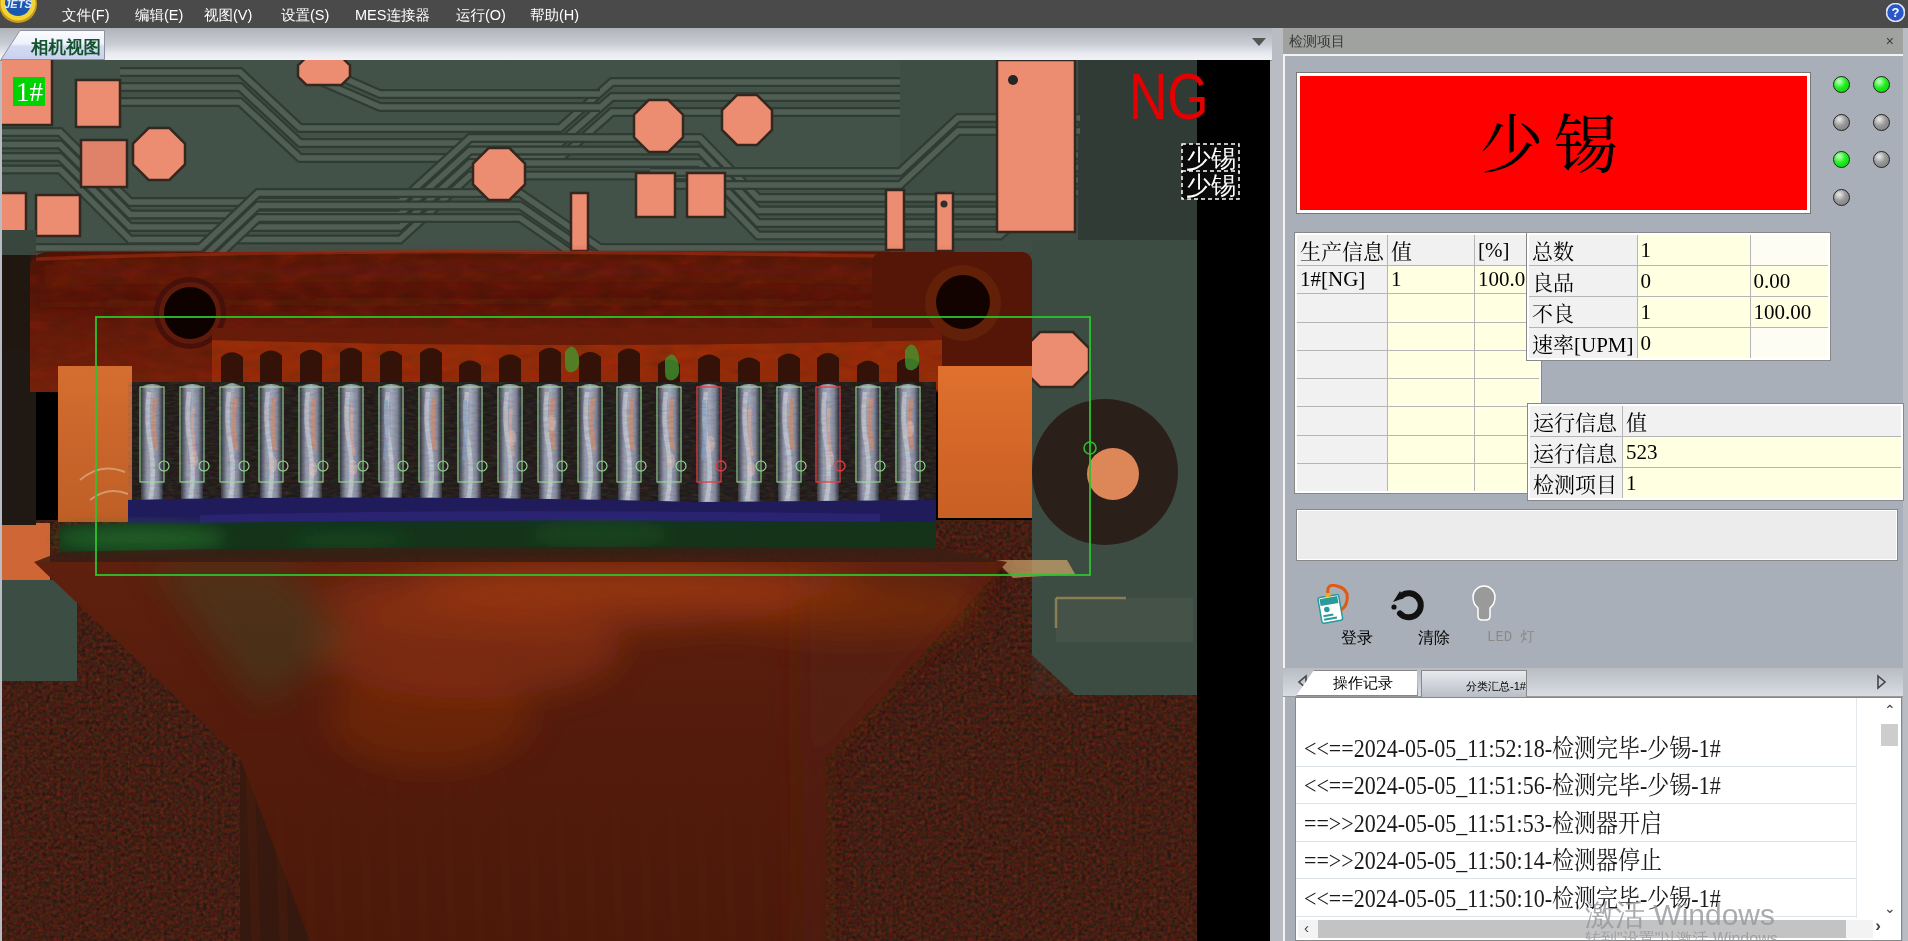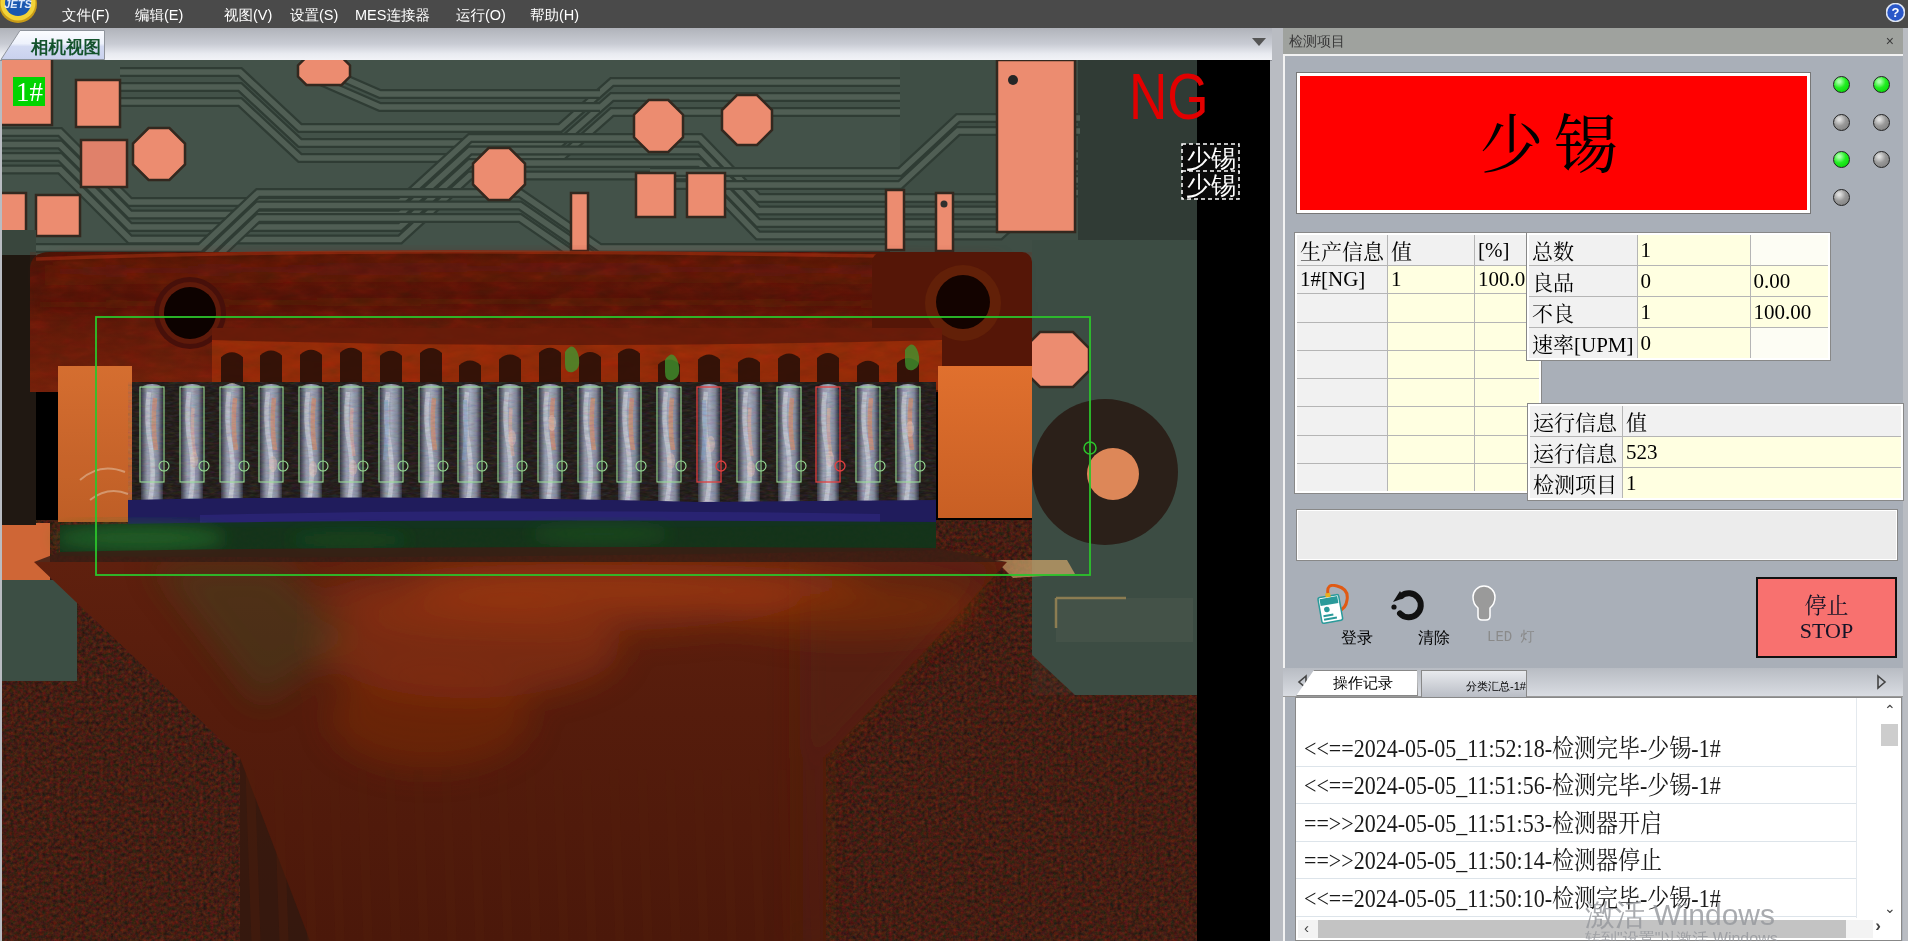--- a/index.html
+++ b/index.html
@@ -42,22 +42,22 @@
 #hsbthumb{position:absolute;left:20px;top:0;width:528px;height:18px;background:#c3c3c3;}
 .arr{position:absolute;color:#444;font-size:14px;font-family:"Liberation Sans",sans-serif;}
 #wm1{position:absolute;left:1585px;top:895px;font-size:30px;color:rgba(150,153,158,.82);font-family:"Liberation Sans",sans-serif;}
 #wm2{position:absolute;left:1585px;top:929px;font-size:16px;color:rgba(150,153,158,.82);}
 </style>
 </head>
 <body>
 <div id="menubar">
   <div class="mi" style="left:62px">文件(F)</div>
   <div class="mi" style="left:135px">编辑(E)</div>
-  <div class="mi" style="left:224px">视图(V)</div>
-  <div class="mi" style="left:290px">设置(S)</div>
+  <div class="mi" style="left:204px">视图(V)</div>
+  <div class="mi" style="left:281px">设置(S)</div>
   <div class="mi" style="left:355px">MES连接器</div>
   <div class="mi" style="left:456px">运行(O)</div>
   <div class="mi" style="left:530px">帮助(H)</div>
 </div>
 <svg id="logo" style="position:absolute;left:-2px;top:-16px" width="42" height="42" viewBox="0 0 42 42">
 <circle cx="20" cy="20" r="19" fill="#c89b18"></circle>
 <circle cx="20" cy="19" r="17.5" fill="#f2d338"></circle>
 <circle cx="20" cy="19" r="13" fill="#1a57b0"></circle>
 <text x="20" y="24" font-size="11" font-style="italic" font-weight="bold" fill="#dce8fa" text-anchor="middle">JETS</text>
 </svg>
@@ -544,23 +544,20 @@
   <svg style="position:absolute;left:108px;top:560px" width="36" height="36" viewBox="0 0 36 36">
 <path d="M 10.2 8.0 A 12 12 0 1 1 9.0 25.5" fill="none" stroke="#111" stroke-width="6" stroke-linecap="round"></path>
 <path d="M13 10 L2 14 L9 3 Z" fill="#111"></path>
 <circle cx="3" cy="19" r="2.6" fill="#111"></circle>
 </svg>
   <div class="btn" style="left:111px;top:600px">清除</div>
   <svg style="position:absolute;left:186px;top:556px" width="30" height="42" viewBox="0 0 30 42">
     <path d="M15 2 A11 11 0 0 1 26 13 Q26 20 21 24 L21 32 Q21 36 17 36 L13 36 Q9 36 9 32 L9 24 Q4 20 4 13 A11 11 0 0 1 15 2Z" fill="#9a9a9a" stroke="#fff" stroke-width="1.5"></path>
   </svg>
   <div class="btn" style="left:180px;top:600px;color:#8a8a8a;font-family:'Liberation Mono',monospace;font-size:14px">LED 灯</div>
-  <div id="stopbtn">
-      <div>停止<br>STOP</div>
-    </div>
   <div id="btabs">
     <svg style="position:absolute;left:13px;top:6px" width="12" height="16" viewBox="0 0 12 16">
         <path d="M10 2 L3 8 L10 14 Z" fill="none" stroke="#444" stroke-width="1.6"></path>
       </svg>
     <svg style="position:absolute;right:15px;top:6px" width="12" height="16" viewBox="0 0 12 16">
         <path d="M2 2 L9 8 L2 14 Z" fill="none" stroke="#444" stroke-width="1.6"></path>
       </svg>
   </div>
   <div id="btab1">
       <span>操作记录</span>

